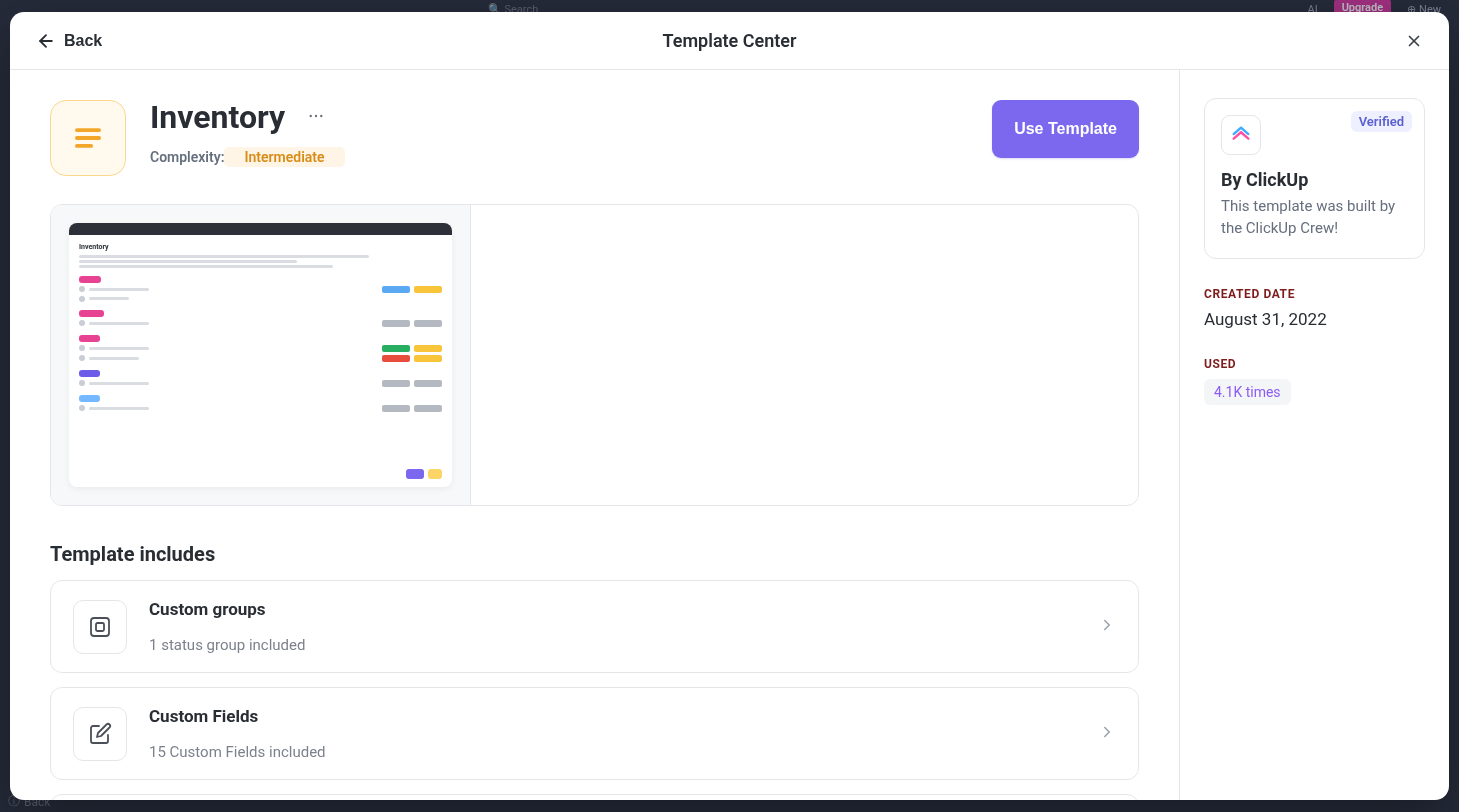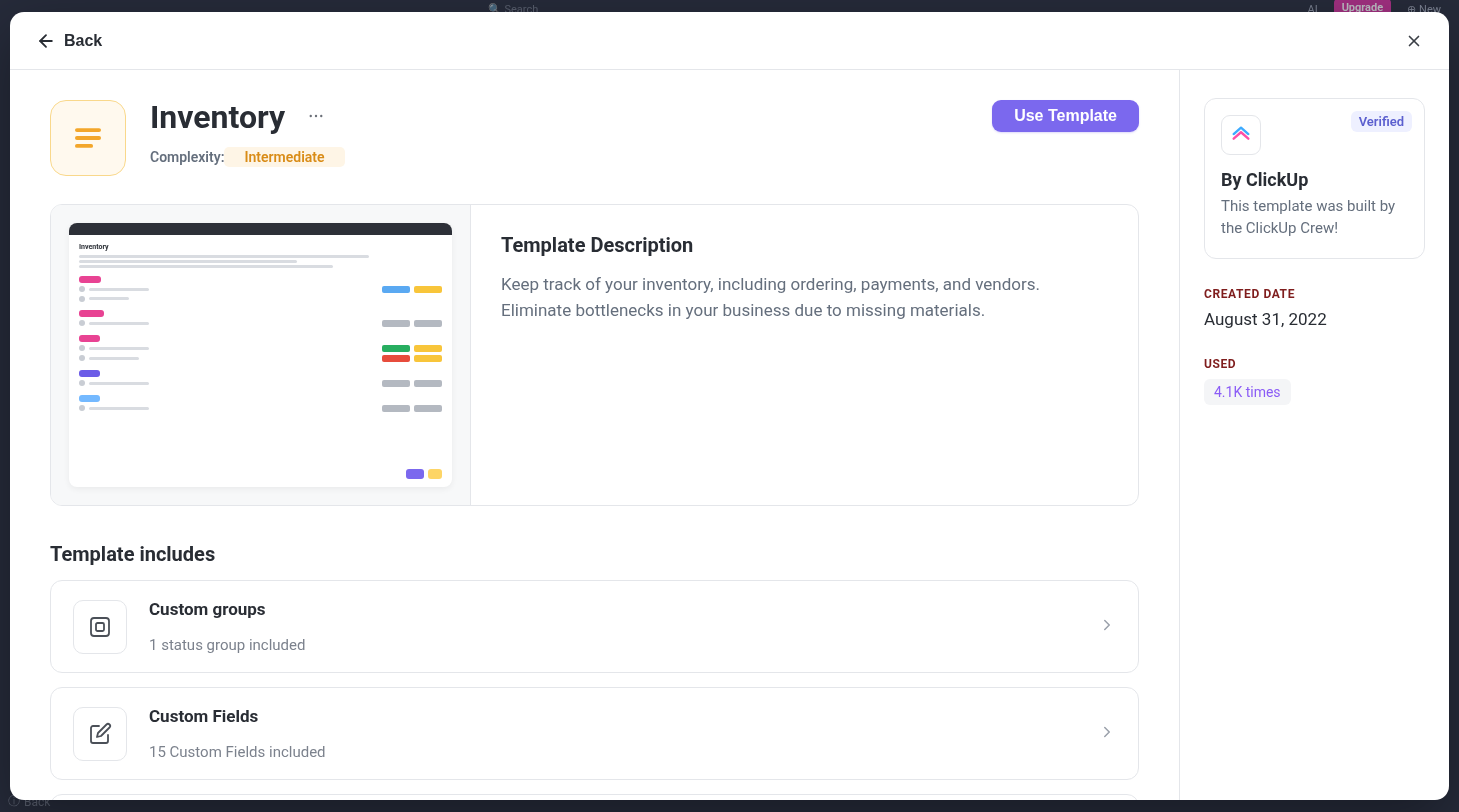--- a/index.html
+++ b/index.html
@@ -105,21 +105,21 @@
   .title-text{font-size:32px;font-weight:700;color:var(--text);line-height:1.1;}
   .title-dots{color:#6b7078;cursor:pointer;padding:4px;border-radius:4px;}
   .complexity{margin-top:12px;display:flex;align-items:center;gap:0;}
   .complexity-label{color:var(--muted2);font-weight:600;font-size:14px;}
   .complexity-pill{
     background:var(--pill-bg);color:var(--pill-text);font-weight:600;font-size:14px;
     padding:2px 20px;border-radius:5px;
   }
   .use-btn{
     background:var(--primary);color:#fff;border:none;border-radius:9px;
-    padding:0 22px;height:32px;font-weight:600;font-size:16px;cursor:pointer;
+    padding:0 22px;height:58px;font-weight:600;font-size:16px;cursor:pointer;
     box-shadow:0 1px 2px rgba(123,104,238,.25);
   }
   
   .desc-card{
     margin-top:28px;border:1px solid var(--border);border-radius:12px;
     display:flex;overflow:hidden;background:var(--bg);
   }
   .preview-pane{
     flex:0 0 420px;background:var(--bg-soft);border-right:1px solid var(--border);
     padding:18px;display:flex;align-items:center;justify-content:center;min-height:300px;
@@ -216,20 +216,21 @@
 <div class="modal">
 
   <header class="modal-header">
     <button class="back">
       <svg width="20" height="20" viewBox="0 0 24 24" fill="none" stroke="currentColor" stroke-width="2.2" stroke-linecap="round" stroke-linejoin="round">
           <line x1="19" y1="12" x2="5" y2="12"></line>
           <polyline points="12 19 5 12 12 5"></polyline>
         </svg>
       <span>Back</span>
     </button>
+    <div class="modal-title">Template Center</div>
     <button class="close">
       <svg width="18" height="18" viewBox="0 0 24 24" fill="none" stroke="currentColor" stroke-width="2.2" stroke-linecap="round">
           <line x1="18" y1="6" x2="6" y2="18"></line>
           <line x1="6" y1="6" x2="18" y2="18"></line>
         </svg>
     </button>
   </header>
 
   <div class="modal-body">
 
@@ -333,24 +334,20 @@
                     <span class="col g"></span>
                   </div>
               </div>
             </div>
             <div class="preview-fab">
                 <div class="p"></div>
                 <div class="y"></div>
               </div>
           </div>
         </div>
-        <div class="desc-pane">
-          <div class="desc-title">Template Description</div>
-          <div class="desc-text">Keep track of your inventory, including ordering, payments, and vendors. Eliminate bottlenecks in your business due to missing materials.</div>
-        </div>
       </div>
 
       <div class="section-head">Template includes</div>
 
       <div class="include-card">
         <div class="include-icon">
           <svg width="24" height="24" viewBox="0 0 24 24" fill="none" stroke="currentColor" stroke-width="1.8" stroke-linecap="round" stroke-linejoin="round">
               <rect x="3" y="3" width="18" height="18" rx="3"></rect>
               <rect x="8" y="8" width="8" height="8" rx="1.5"></rect>
             </svg>

